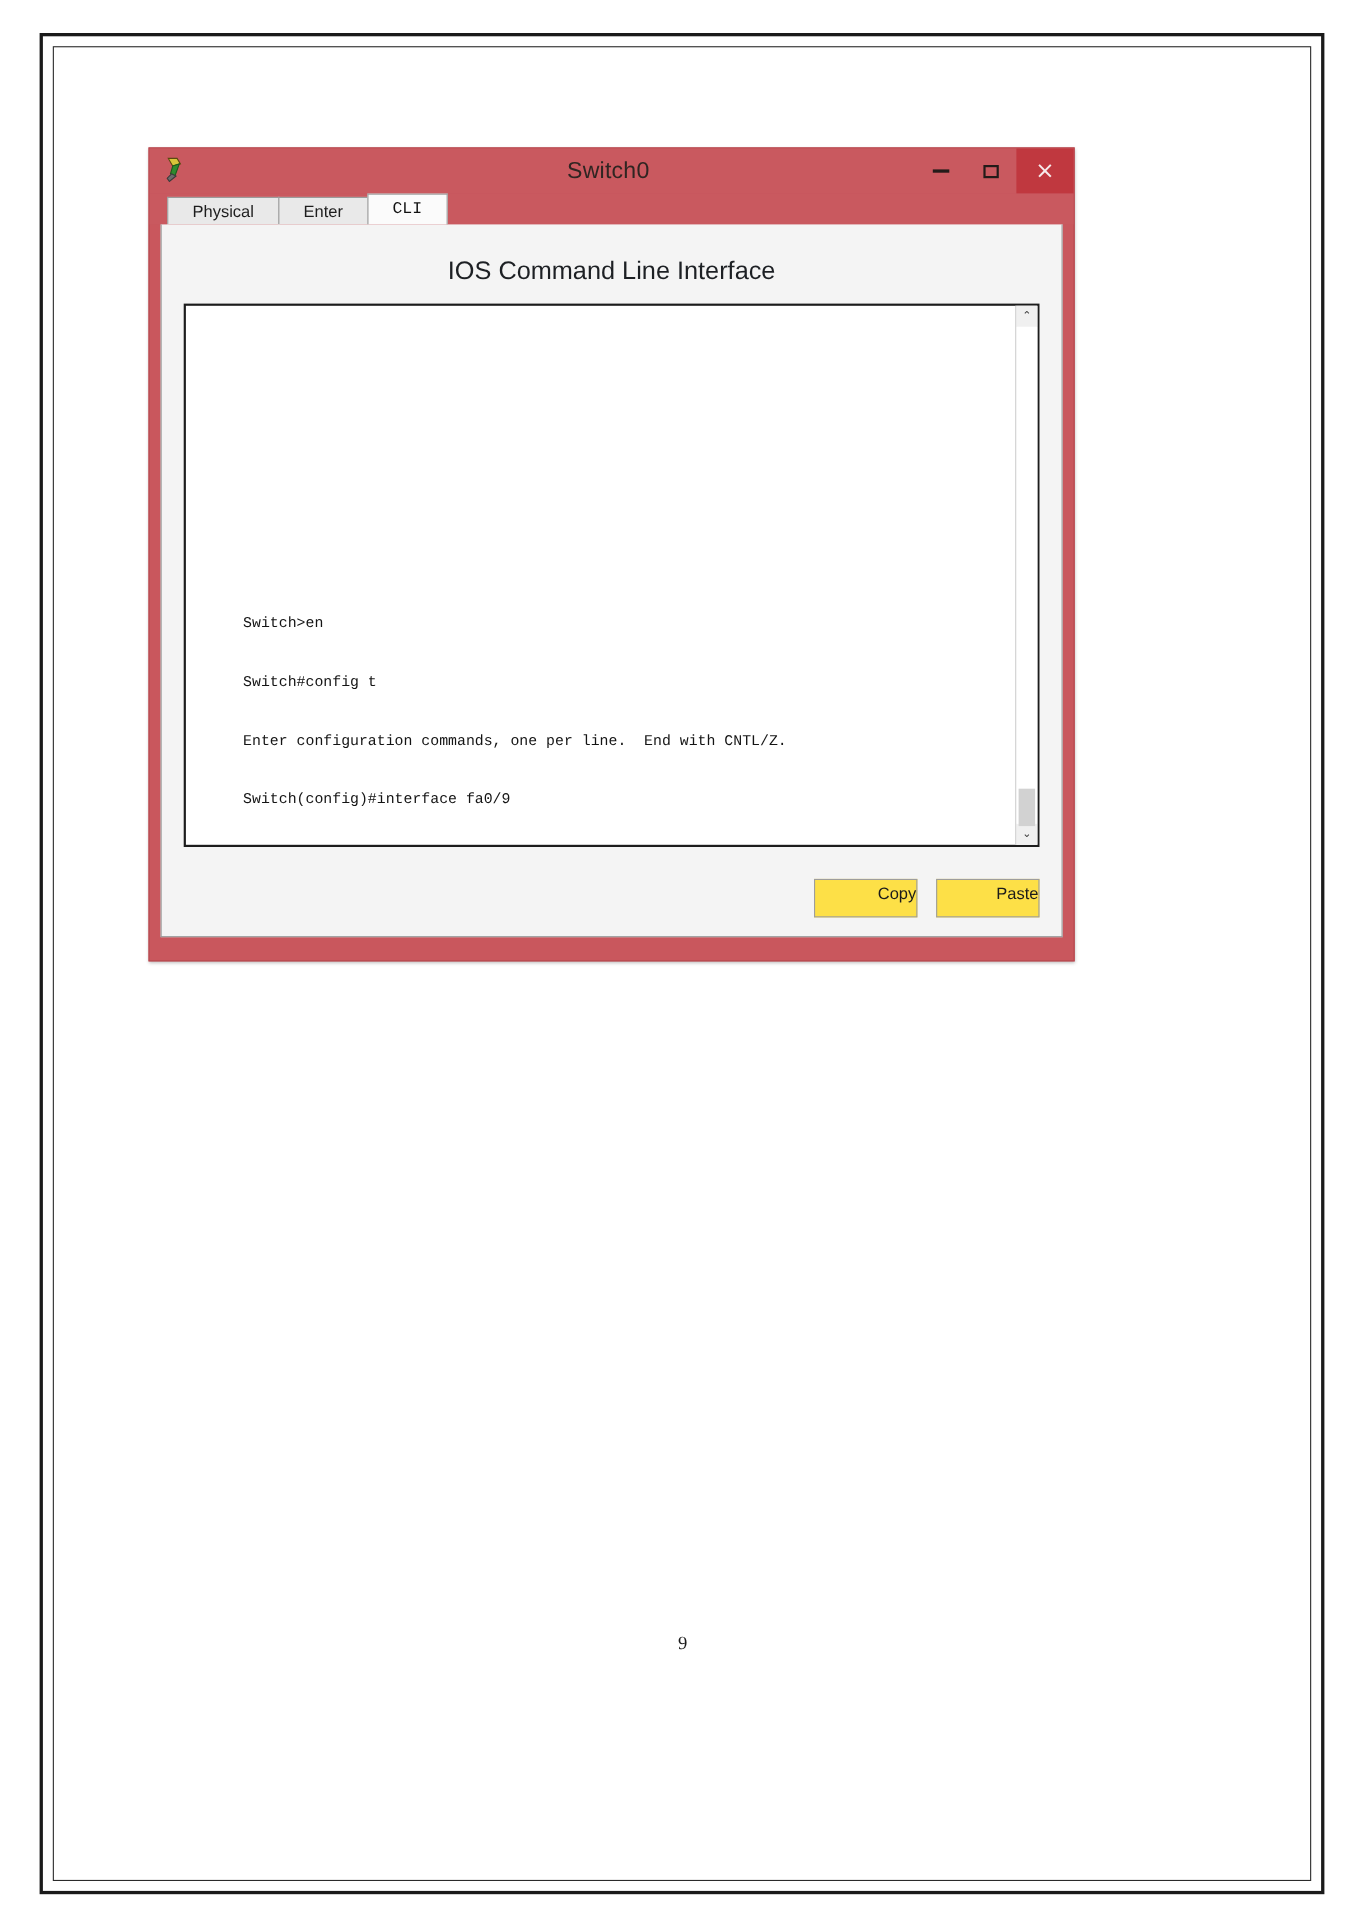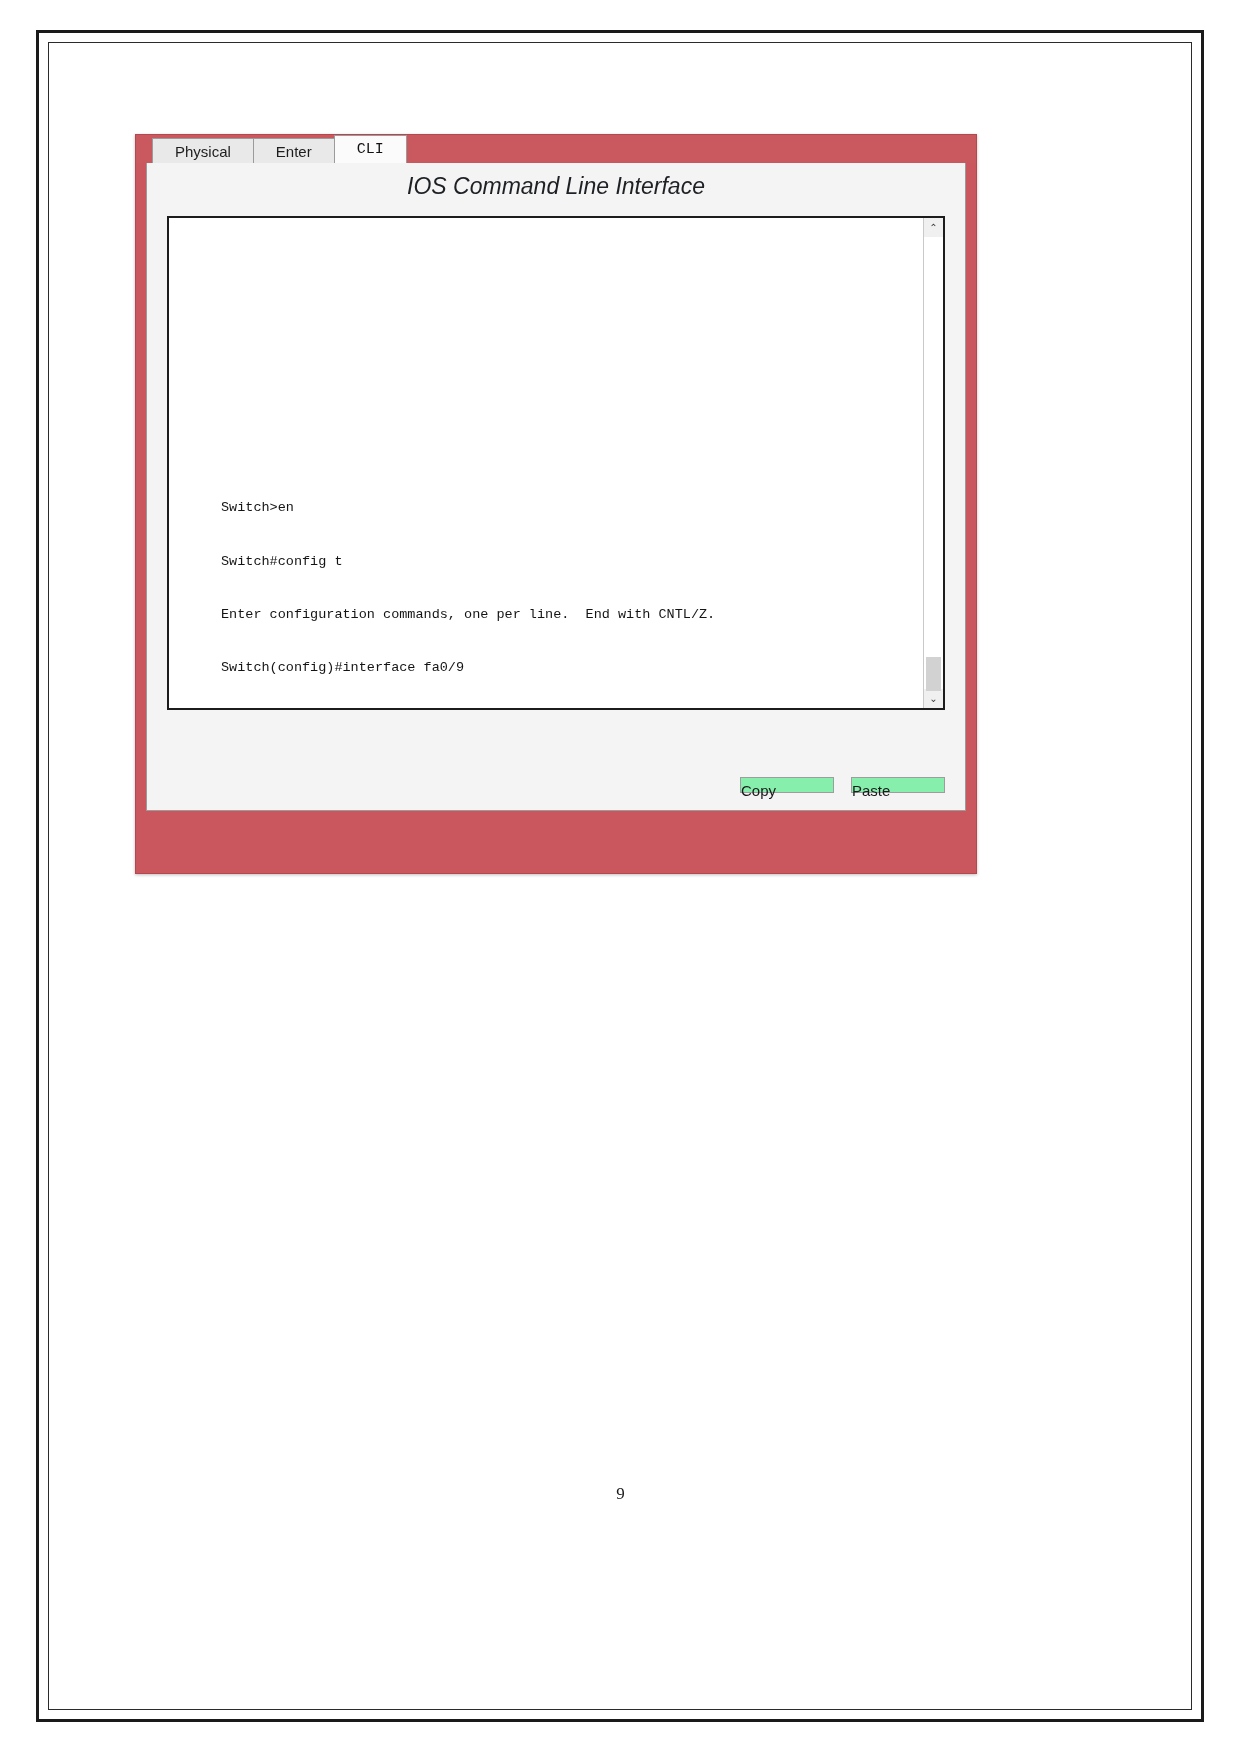--- a/index.html
+++ b/index.html
@@ -157,24 +157,23 @@
     border: 1px solid #9b9b9b;
     border-top: none;
     margin: 0 10px;
     height: 648px;
     box-sizing: border-box;
   }
   .panel-heading {
     text-align: center;
     font-size: 23px;
     color: #1d2024;
-    padding-top: 10px;
+    padding-top: 29px;
     padding-bottom: 16px;
     font-family: "Liberation Sans", sans-serif;
-    font-style: italic;
   }
 
   
   .terminal-wrap {
     position: relative;
     margin: 0 20px;
     height: 494px;
     background: #ffffff;
     border: 2px solid #1c1c1c;
     box-sizing: border-box;
@@ -237,26 +236,26 @@
   
   .button-row {
     position: absolute;
     right: 20px;
     bottom: 17px;
     display: flex;
     gap: 17px;
   }
   .btn {
     width: 94px;
-    height: 16px;
+    height: 35px;
     line-height: 26px;
-    text-align: left;
+    text-align: right;
     font-size: 15px;
     color: #1b1b1b;
-    background: #86efac;
+    background: #fde047;
     border: 1px solid #9d9d9d;
     box-sizing: border-box;
     font-family: "Liberation Sans", sans-serif;
   }
 
   
   .page-number {
     position: absolute;
     left: 0;
     right: 0;
@@ -269,20 +268,41 @@
 </style>
 </head>
 <body>
 
 <div class="page-sheet">
   <div class="page-border-outer"></div>
   <div class="page-border-inner"></div>
 
   <div class="app-window">
 
+    <div class="titlebar">
+      <span class="title-icon">
+        <svg width="22" height="24" viewBox="0 0 22 24">
+          <path d="M5 2 L13 2 L16 7 L9 9 Z" fill="#d8c43a" stroke="#5a4a10" stroke-width="1"></path>
+          <path d="M9 9 L15 7 L11 18 L7 16 Z" fill="#2e8b2e" stroke="#1d5c1d" stroke-width="1"></path>
+          <path d="M8 16 L12 18 L6 23 L4 20 Z" fill="#6b6b6b" stroke="#3a3a3a" stroke-width="1"></path>
+        </svg>
+      </span>
+      <div class="title-text">Switch0</div>
+      <div class="win-controls">
+        <div class="win-btn">
+          <span class="glyph-min"></span>
+        </div>
+        <div class="win-btn">
+          <span class="glyph-max"></span>
+        </div>
+        <div class="win-btn close">
+          <span class="glyph-close">×</span>
+        </div>
+      </div>
+    </div>
 
     <div class="tabstrip">
       <div class="tab">Physical</div>
       <div class="tab">Enter</div>
       <div class="tab active">CLI</div>
     </div>
 
     <div class="client">
       <div class="panel-heading">IOS Command Line Interface</div>
 

